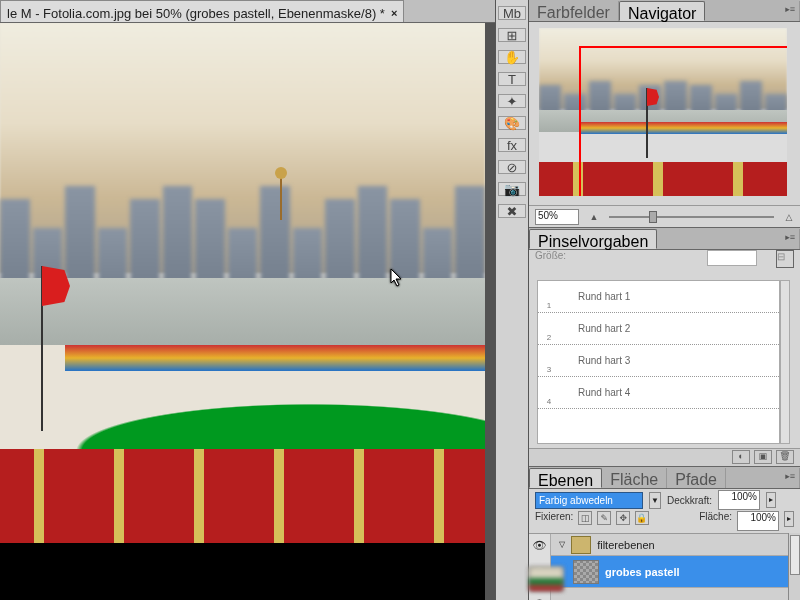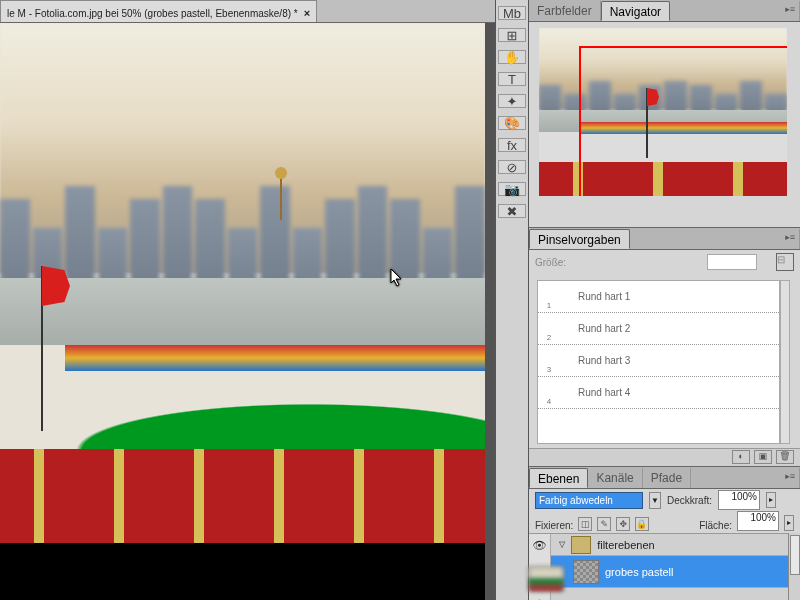--- a/index.html
+++ b/index.html
@@ -1,21 +1,21 @@
 <!DOCTYPE html>
 <html><head>
 <meta charset="utf-8">
 <style>
 * { box-sizing: border-box; margin: 0; padding: 0; }
 body { width: 800px; height: 600px; overflow: hidden; font-family: "Segoe UI", Tahoma, sans-serif; font-size: 11px; background: #535353; color: #222; position: relative; }
 
 
 .doc-tab-bar { position: absolute; left: 0; top: 0; width: 495px; height: 23px; background: #bfbfbf; border-bottom: 1px solid #666; display: flex; align-items: center; }
 .doc-tab { height: 22px; background: #dcdcdc; border: 1px solid #888; border-bottom: none; padding: 3px 6px 0 6px; display: flex; align-items: center; gap: 6px; }
-.doc-tab span.title { font-size: 10px; }
+.doc-tab span.title { font-size: 13px; }
 .doc-tab .close-x { font-weight: bold; cursor: pointer; }
 
 
 .canvas-wrap { position: absolute; left: 0; top: 23px; width: 485px; height: 577px; background: #000; overflow: hidden; }
 .canvas-img { width: 485px; height: 520px; background: #e8e3d8; position: relative; overflow: hidden; }
 
 .sky { position:absolute; left:0; top:0; width:100%; height:48%; background:linear-gradient(#f0ede0,#e7ddc7 40%,#cbb895 70%,#aaa08d); filter: blur(1px);}
 .city { position:absolute; left:0; top:30%; width:100%; height:25%; display:flex; align-items:flex-end; gap:3px; filter: blur(2.2px);}
 .city div { flex:1; background:linear-gradient(#8a95a3,#6f7a88); }
 .city div:nth-child(odd){ height:85%; }
@@ -51,21 +51,21 @@
 
 
 .toolstrip { position:absolute; left:495px; top:0; width:34px; height:600px; background:#d2d2d2; border-left:1px solid #555; border-right:1px solid #555;}
 .tool { width:28px; height:14px; margin:8px auto 0; background:#d8d8d8; border:1px solid #999; display:flex; align-items:center; justify-content:center; font-size:13px; color:#444;}
 .tool.first{margin-top:6px;}
 
 
 .right { position:absolute; left:529px; top:0; width:271px; height:600px; background:#d2d2d2; }
 
 .panel-tabs { height:22px; background:#b5b5b5; border-bottom:1px solid #666; display:flex; align-items:flex-end;}
-.ptab { height:20px; padding:3px 8px 0; font-size:12px; color:#555; border-right:1px solid #999; cursor:pointer;}
+.ptab { height:20px; padding:3px 8px 0; font-size:16px; color:#555; border-right:1px solid #999; cursor:pointer;}
 .ptab.active { background:#d6d6d6; color:#000; border:1px solid #666; border-bottom:1px solid #d6d6d6; border-radius:2px 2px 0 0; position:relative; top:0;}
 .ptab.collapse { margin-left:auto; padding:3px 4px 0; font-size:9px;}
 
 
 .nav-panel { height:206px; background:#d6d6d6; border-bottom:1px solid #666; position:relative;}
 .nav-thumb { position:absolute; left:10px; top:6px; width:248px; height:168px; background:#ddd; overflow:hidden;}
 .nav-thumb .sky{height:48%;}
 .nav-thumb .roof1{left:40px; top:32%; width:280px; height:120px;}
 .nav-thumb .roof2{left:-20px; top:55%; width:340px; height:120px;}
 .nav-thumb .flag{left:108px; top:60px; width:12px; height:18px;}
@@ -75,53 +75,53 @@
 .nav-vrect { position:absolute; border:2px solid #f00; left:40px; top:18px; width:215px; height:154px;}
 .nav-bottom { position:absolute; left:0; bottom:0; width:100%; height:22px; background:#d6d6d6; display:flex; align-items:center; gap:10px; padding:0 6px; border-top:1px solid #999;}
 .nav-zoom-field { width:44px; height:16px; background:#fff; border:1px solid #888; font-size:10px; padding:0 2px;}
 .nav-slider { flex:1; height:12px; position:relative;}
 .nav-slider-track { position:absolute; top:5px; left:0; width:100%; height:2px; background:#888;}
 .nav-slider-thumb { position:absolute; top:0; width:8px; height:12px; background:#aaa; border:1px solid #666;}
 .nav-tick { width:10px; text-align:center; font-size:9px; color:#555;}
 
 
 .brush-panel { background:#d6d6d6; border-bottom:1px solid #666; height:217px; position:relative;}
-.brush-row1 { height:24px; display:flex; align-items:center; gap:19px; padding:0 6px; color:#888; font-size:10px;}
+.brush-row1 { height:24px; display:flex; gap:19px; padding:0 6px; color:#888; font-size:10px;}
 .size-field { width:50px; height:16px; background:#fff; border:1px solid #aaa;}
 .brush-opt { width:18px; height:18px; border:1px solid #666;}
 .brush-list { position:absolute; left:8px; top:30px; right:20px; bottom:22px; background:#fff; border:1px solid #aaa; overflow:hidden;}
 .brush-item { height:32px; border-bottom:1px dotted #999; display:flex; align-items:center;}
 .brush-item .dot { width:14px; font-size:8px; color:#777; text-align:center; margin-left:4px; align-self:flex-end; padding-bottom:2px;}
 .brush-item .lbl { font-size:10px; color:#666; margin-left:22px;}
 .brush-list-scroll{position:absolute; right:10px; top:30px; width:10px; bottom:22px; background:#e0e0e0; border:1px solid #aaa;}
 .brush-foot { position:absolute; left:0; bottom:0; width:100%; height:18px; background:#cfcfcf; border-top:1px solid #999; display:flex; justify-content:flex-end; gap:4px; padding:1px 6px;}
 .brush-foot span{width:18px; height:14px; border:1px solid #888; font-size:9px; text-align:center; color:#555;}
 
 
 .layers-panel { background:#d6d6d6; height:155px; position:relative;}
 .layers-top { height:22px; display:flex; align-items:center; gap:6px; padding:0 6px;}
 .blend-sel { width:108px; height:17px; background:#3a8fea; color:#fff; font-size:10px; padding:0 3px; border:1px solid #2a5688; display:flex; align-items:center;}
 .blend-arrow { width:12px; border:1px solid #888; height:17px; text-align:center; line-height:16px; font-size:8px;}
 .lbl-s { font-size:10px; color:#333;}
 .small-field { width:42px; height:20px; background:#fff; border:1px solid #888; font-size:10px; text-align:right; padding:0 2px;}
 .drop-btn { width:10px; height:16px; border:1px solid #888; font-size:8px; text-align:center; line-height:14px;}
-.layers-row2 { height:20px; display:flex; align-items:flex-end; gap:5px; padding:0 6px; font-size:10px;}
+.layers-row2 { height:20px; display:flex; align-items:flex-start; gap:5px; padding:0 6px; font-size:10px;}
 .lock-ic { width:14px; height:14px; border:1px solid #888; font-size:9px; line-height:12px; text-align:center; color:#555;}
 
 .layer-list { position:absolute; left:0; top:44px; right:12px; bottom:0; background:#d0d0d0; border-top:1px solid #999;}
 .layer-row { height:32px; border-bottom:1px solid #aaa; display:flex; align-items:center; gap:6px; padding-right:4px;}
 .layer-row .eye { width:22px; height:32px; border-right:1px solid #aaa; background:#dedede; text-align:center; line-height:32px;}
 .layer-row .thumb { width:34px; height:24px; background:#fff; border:1px solid #777;}
 .layer-row .thumb.city{ background:linear-gradient(#d8d3c0 45%,#2a7a3c 46% 75%,#a33 76%); border:1px solid #777;}
 .layer-row .mask { width:26px; height:24px; background:repeating-conic-gradient(#888 0 25%,#aaa 0 50%) 0/6px 6px; border:1px solid #777;}
 .layer-row .name { font-size:11px;}
 .layer-row.sel { background:#3a8fea; color:#fff;}
 .layer-row.group .thumb { width:20px; height:18px; background:#ccb56e; border:1px solid #887733;}
 .layer-row.group .arrow { font-size:8px; margin-left:2px;}
-.layer-row.sub { padding-left:0;}
+.layer-row.sub { padding-left:0;font-weight:bold;}
 .layer-row.sub .eye{border-right:1px solid #aaa;}
 
 .layer-scroll { position:absolute; right:0; top:44px; width:12px; bottom:0; background:#cfcfcf; border-left:1px solid #888;}
 .layer-scroll-thumb { position:absolute; top:2px; left:1px; width:10px; height:40px; background:#e8e8e8; border:1px solid #888;}
 </style>
 </head>
 <body>
 
 <div class="doc-tab-bar">
   <div class="doc-tab">
@@ -207,20 +207,29 @@
         </div>
       <div class="water"></div>
       <div class="roof1"></div>
       <div class="eave"></div>
       <div class="roof2"></div>
       <div class="columns"></div>
       <div class="flagpole"></div>
         <div class="flag"></div>
       <div class="nav-vrect"></div>
     </div>
+    <div class="nav-bottom">
+      <div class="nav-zoom-field">50%</div>
+      <div class="nav-tick">▲</div>
+      <div class="nav-slider">
+        <div class="nav-slider-track"></div>
+        <div class="nav-slider-thumb" style="left:24%"></div>
+      </div>
+      <div class="nav-tick">△</div>
+    </div>
   </div>
 
   <div class="panel-tabs">
     <div class="ptab active">Pinselvorgaben</div>
     <div class="ptab collapse">▸≡</div>
   </div>
   <div class="brush-panel">
     <div class="brush-row1">
       <span>Größe:</span>
       <div style="flex:1"></div>
@@ -248,21 +257,21 @@
     <div class="brush-list-scroll"></div>
     <div class="brush-foot">
       <span>◐</span>
       <span>▣</span>
       <span>🗑</span>
     </div>
   </div>
 
   <div class="panel-tabs">
     <div class="ptab active">Ebenen</div>
-    <div class="ptab">Kanäle</div>
+    <div class="ptab">Fläche</div>
     <div class="ptab">Pfade</div>
     <div class="ptab collapse">▸≡</div>
   </div>
   <div class="layers-panel">
     <div class="layers-top">
       <div class="blend-sel">Farbig abwedeln</div>
       <div class="blend-arrow">▼</div>
       <span class="lbl-s">Deckkraft:</span>
       <div class="small-field">100%</div>
       <div class="drop-btn">▸</div>

